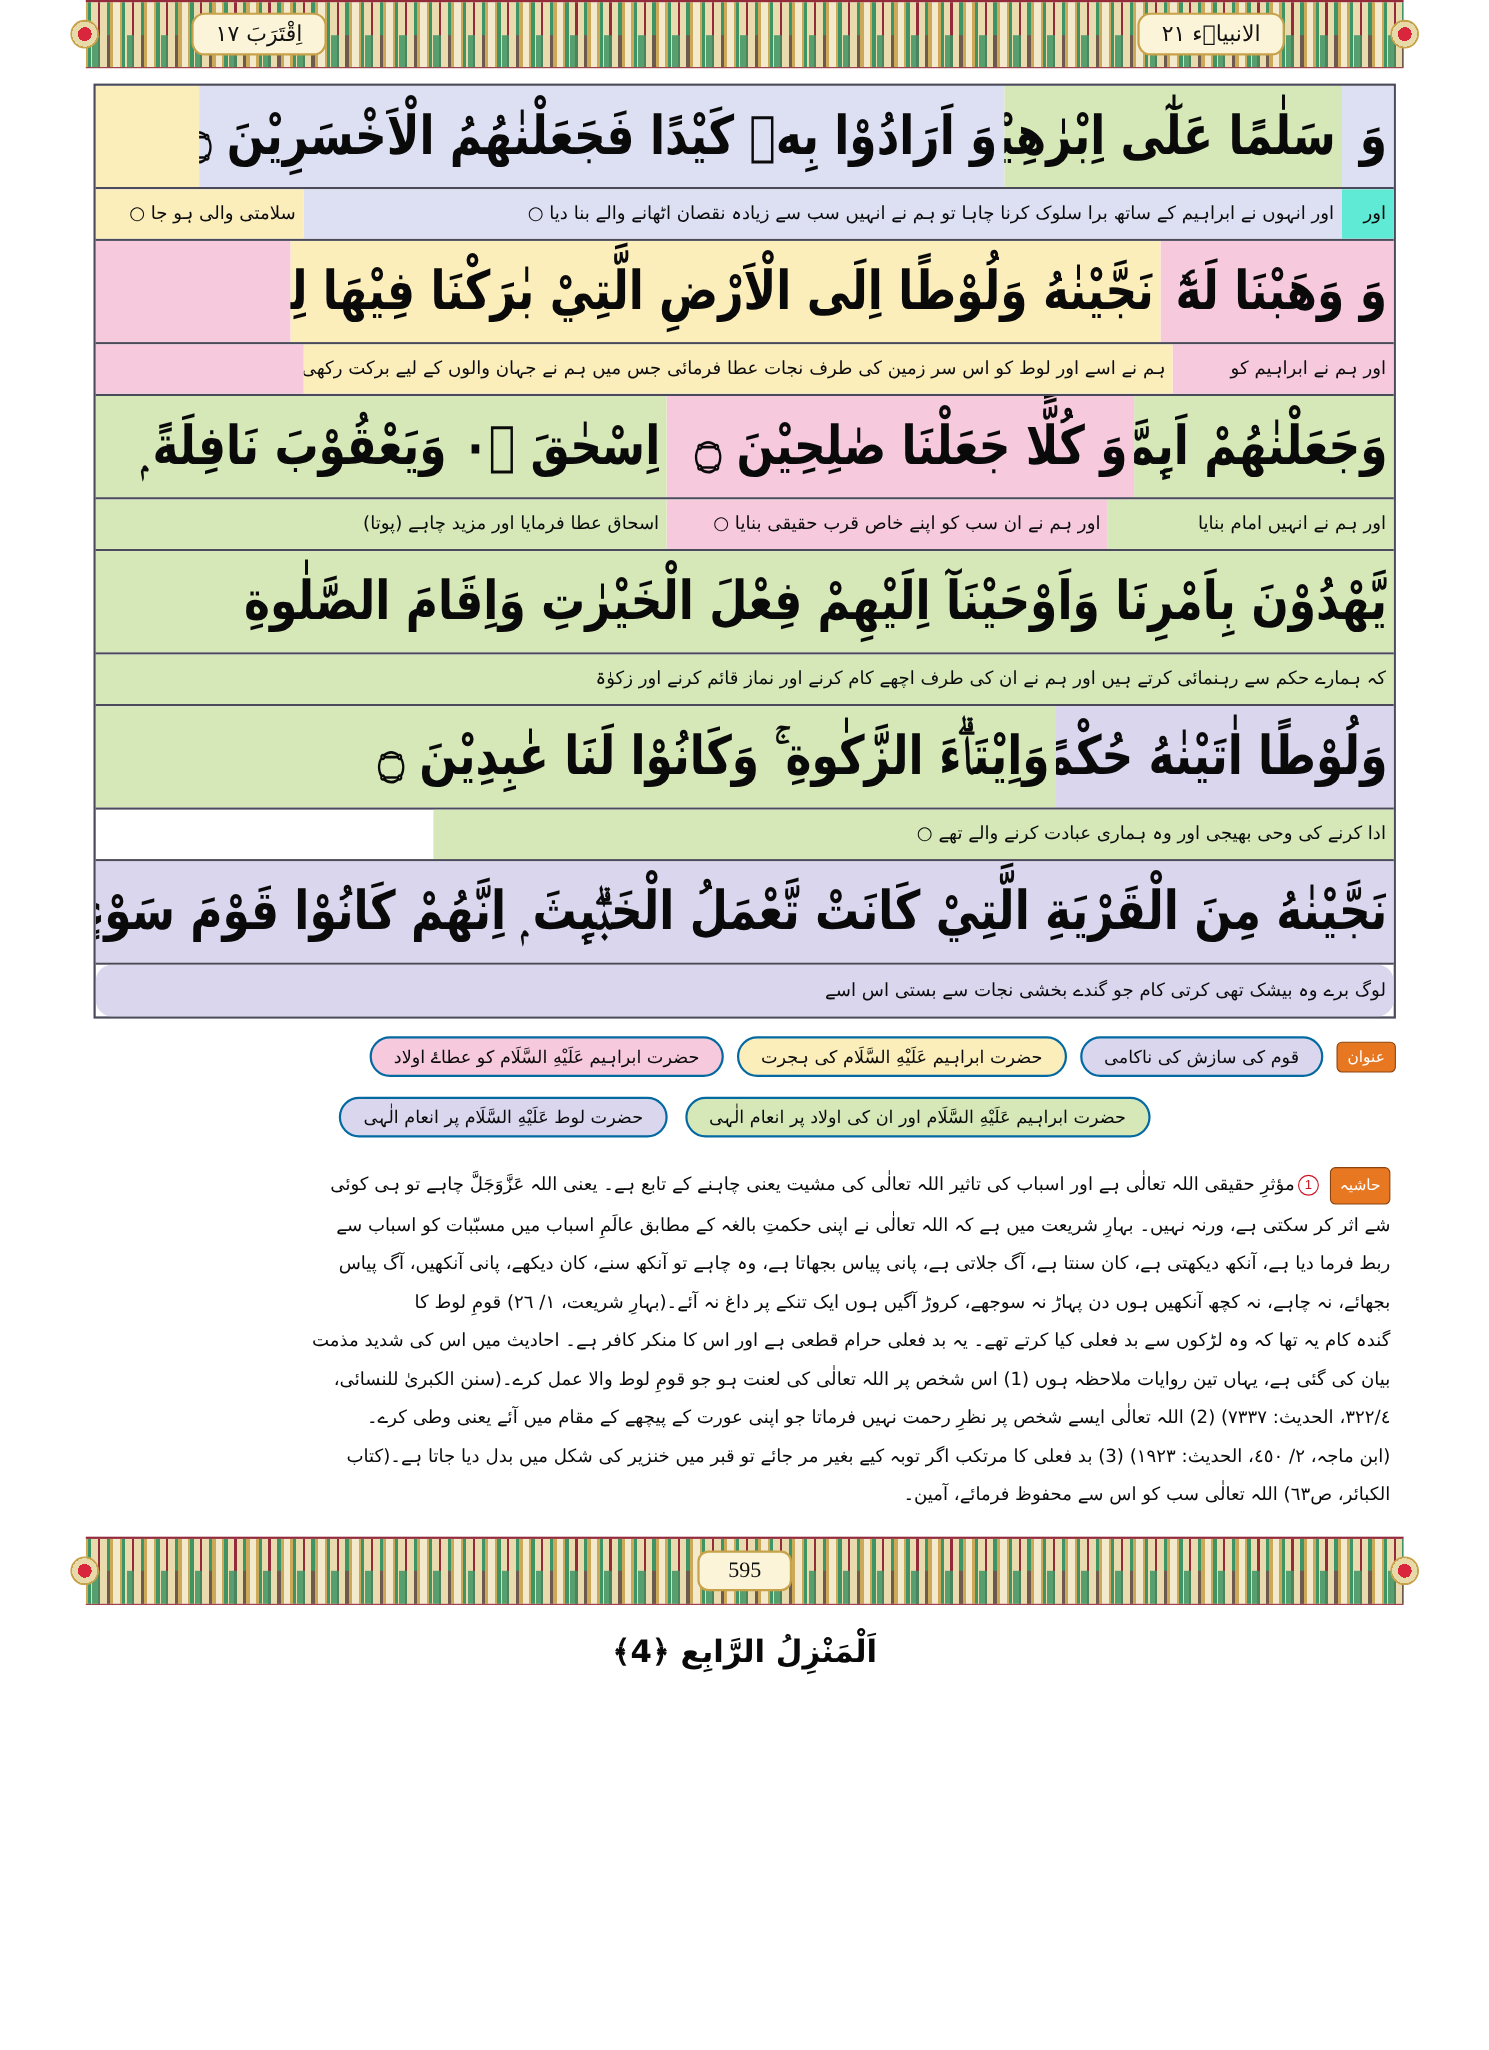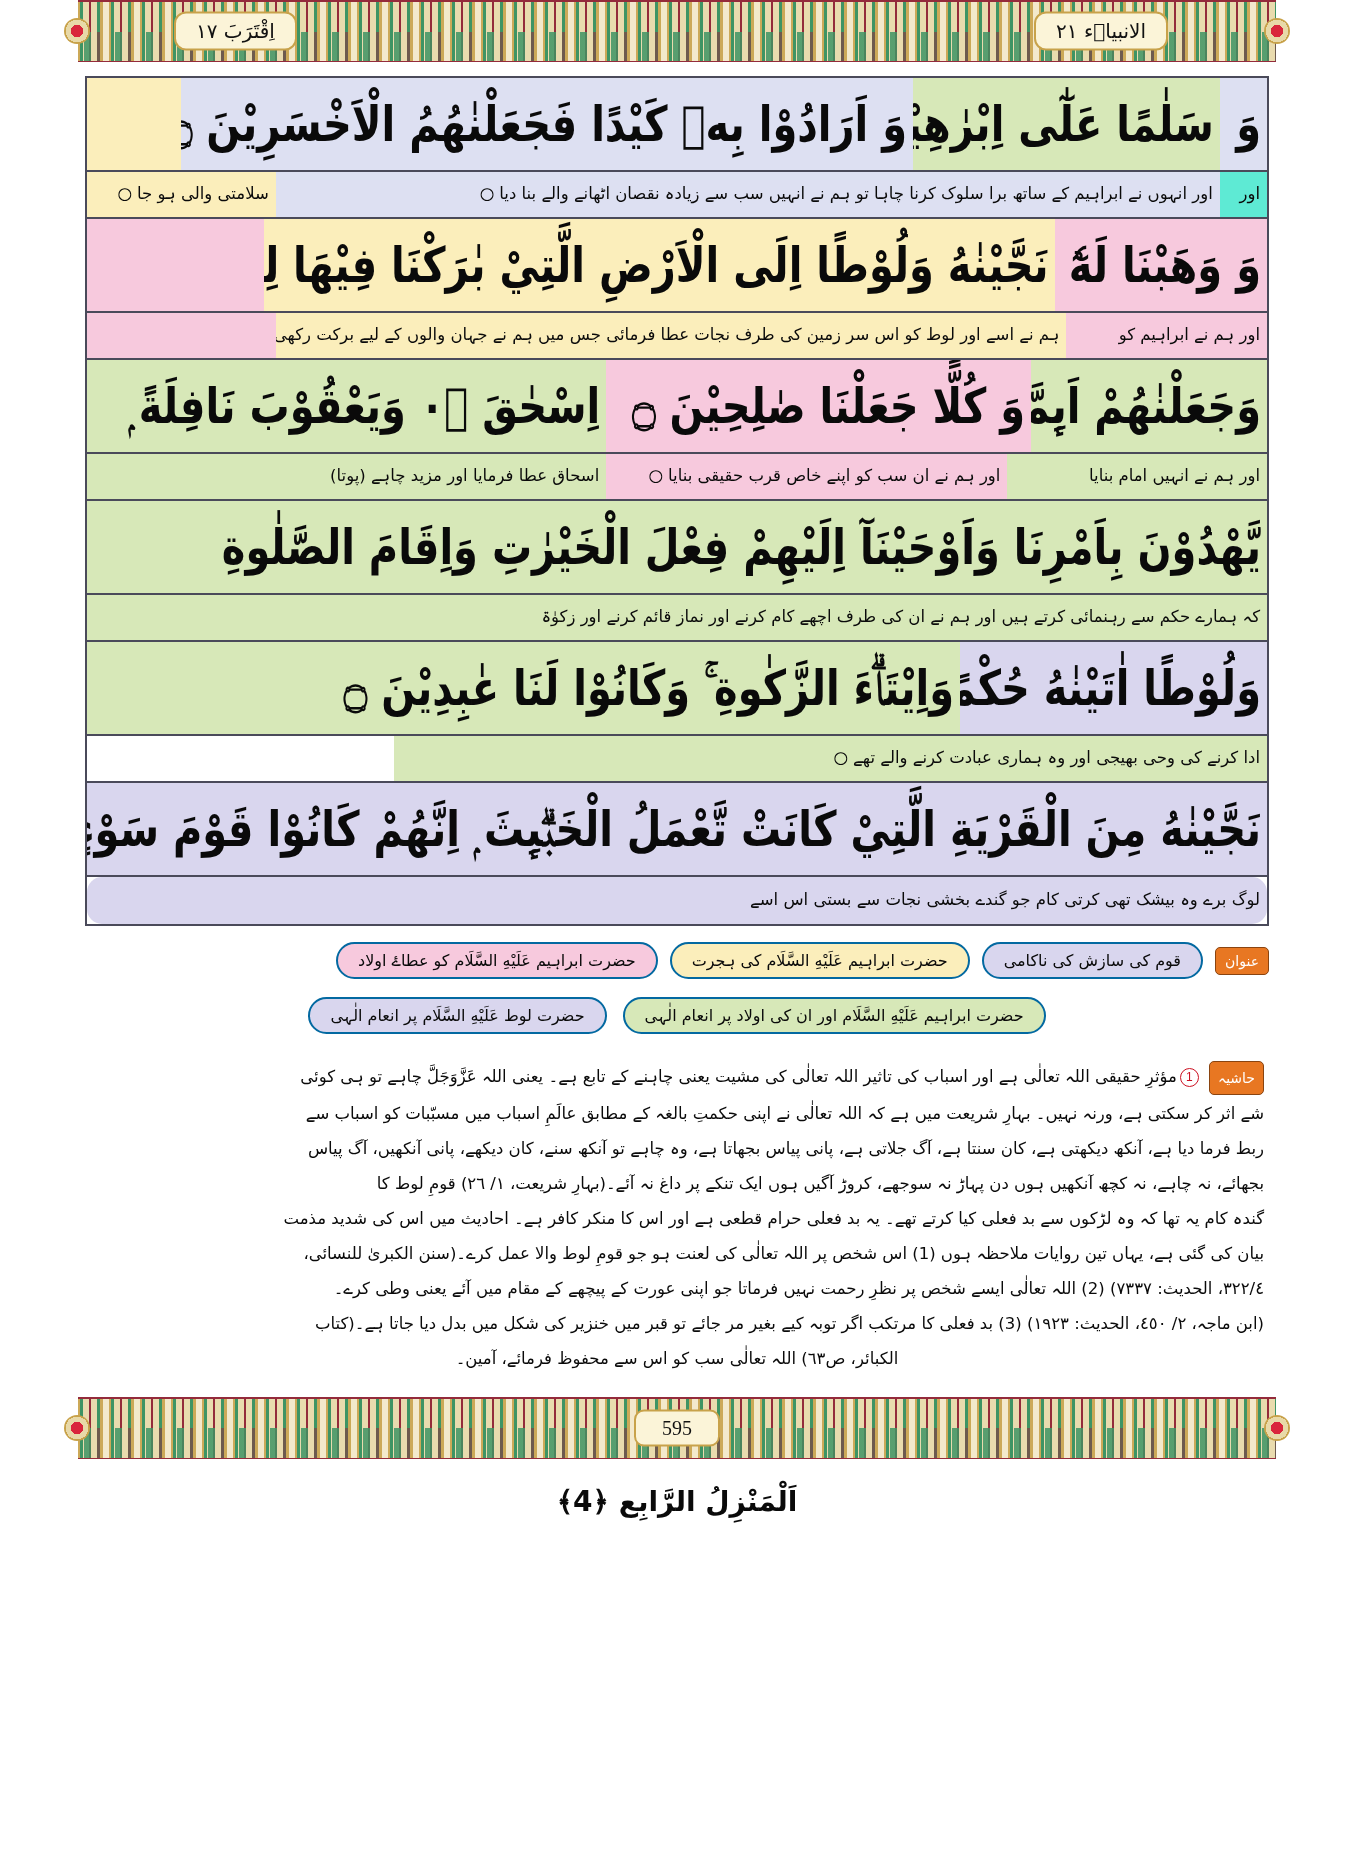--- a/index.html
+++ b/index.html
@@ -213,21 +213,21 @@
     display: inline-block;
     background: #e87722;
     color: #fff;
     border: 1.5px solid #8a4410;
     border-radius: 5px;
     padding: 2px 8px;
     font-size: 14px;
     margin-left: 7px;
     vertical-align: middle;
   }
-  .fn-center { text-align: center; }
+  .fn-center { }
 
   
   .bottom-band-wrap { margin-top: 22px; }
   .manzil {
     text-align: center;
     margin-top: 26px;
     font-family: "DejaVu Sans", sans-serif;
     font-size: 28px;
     font-weight: 700;
     color: #0a0a0a;

